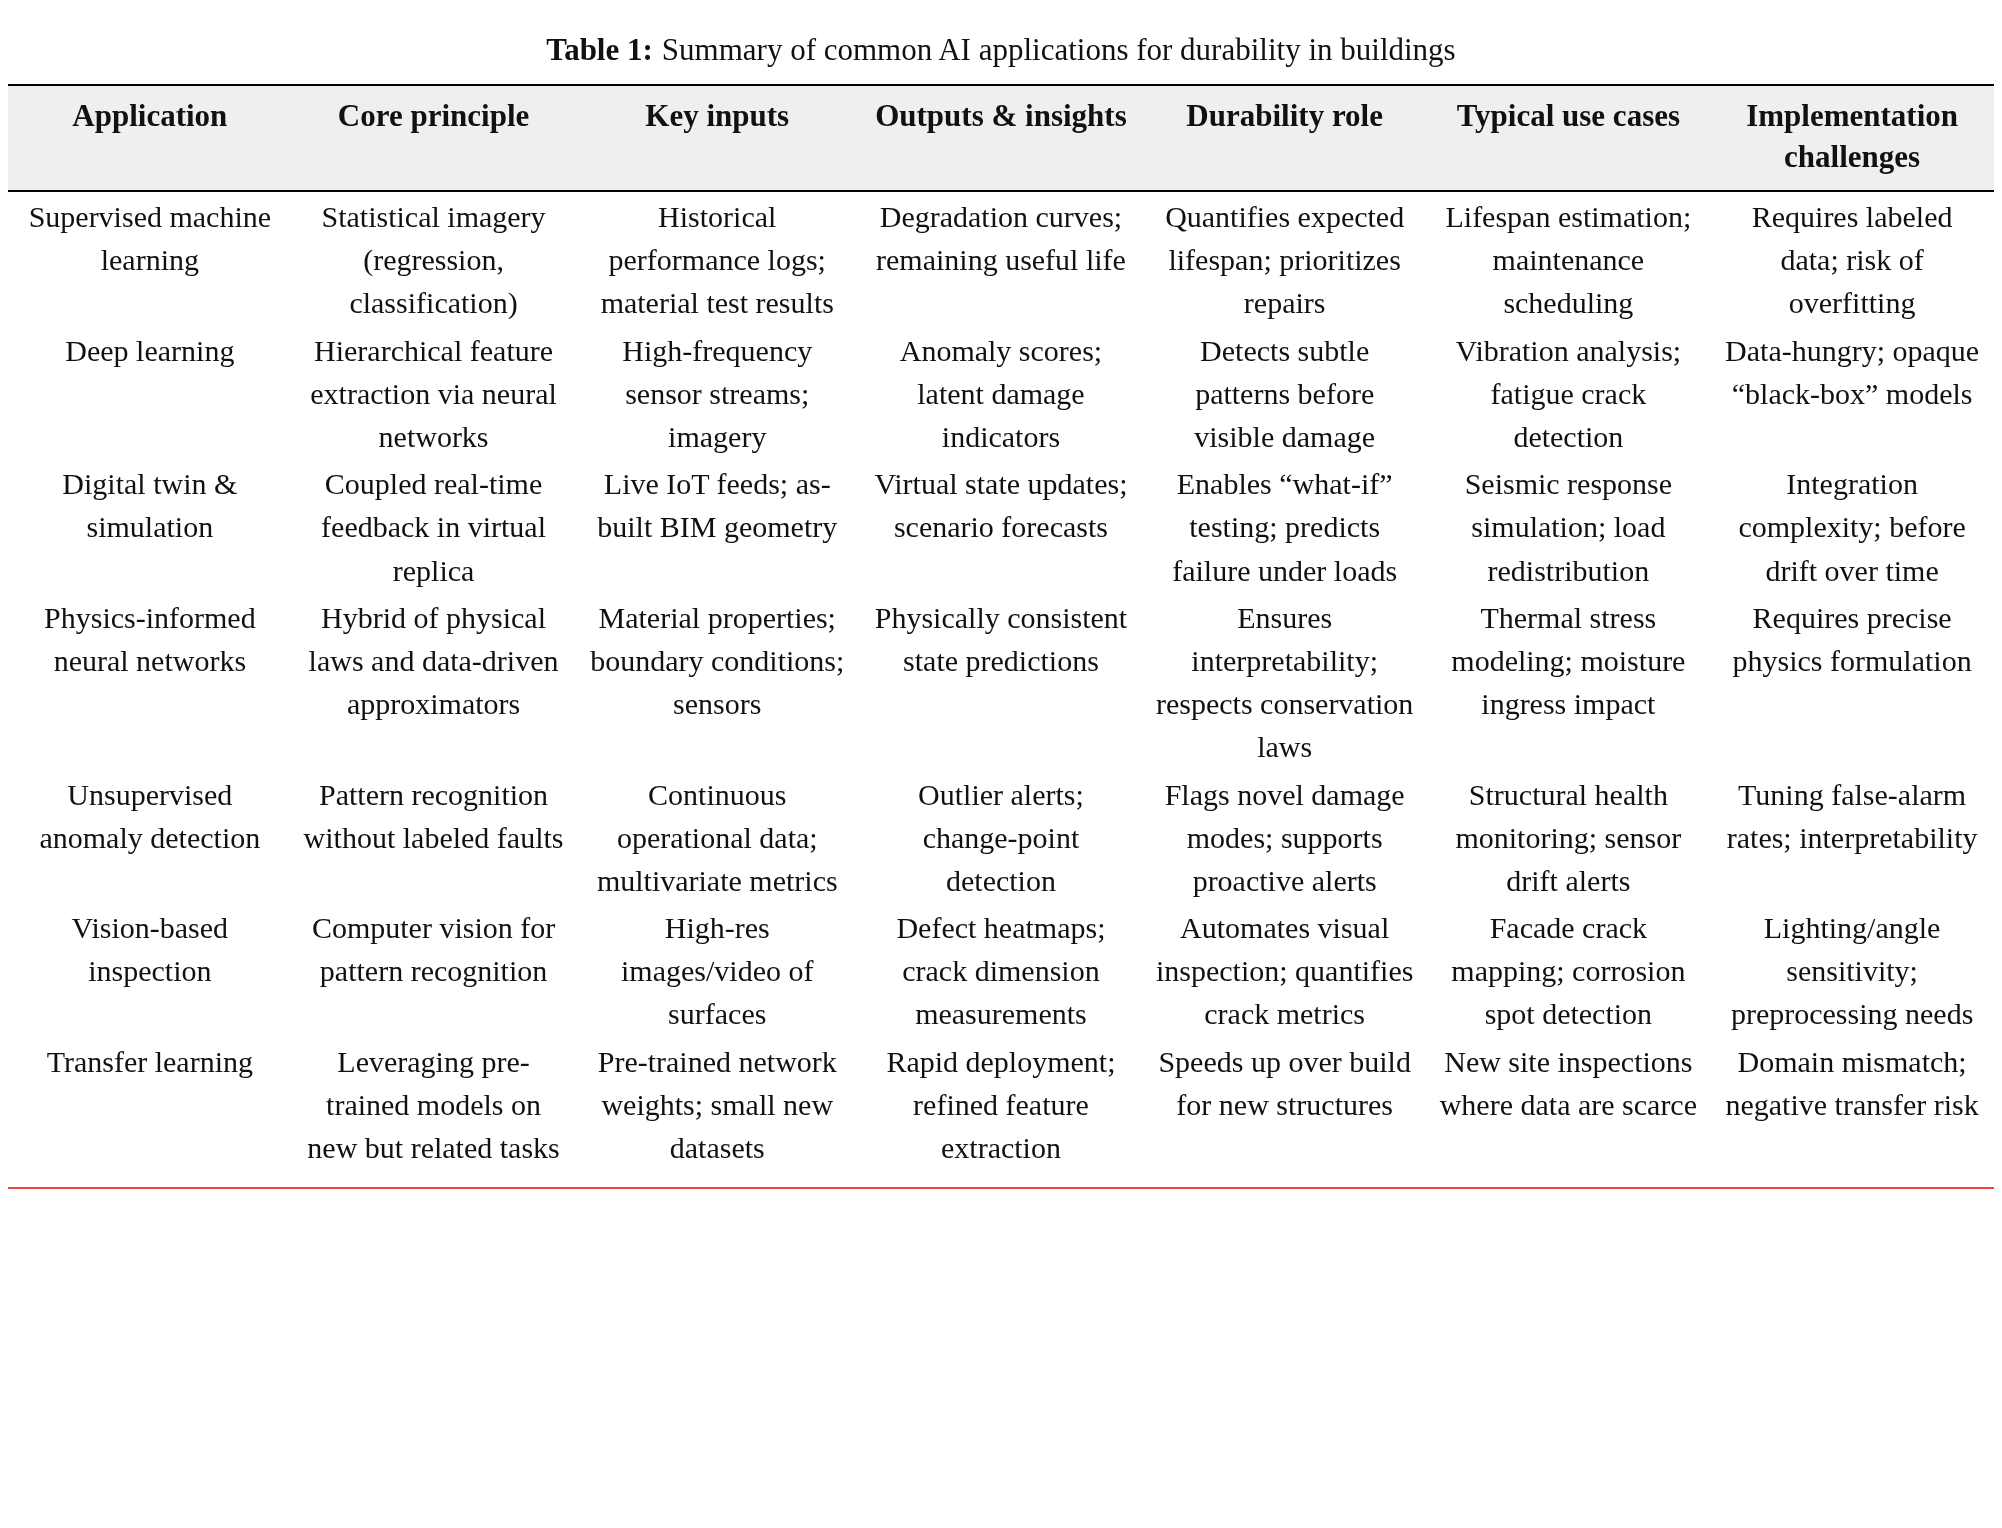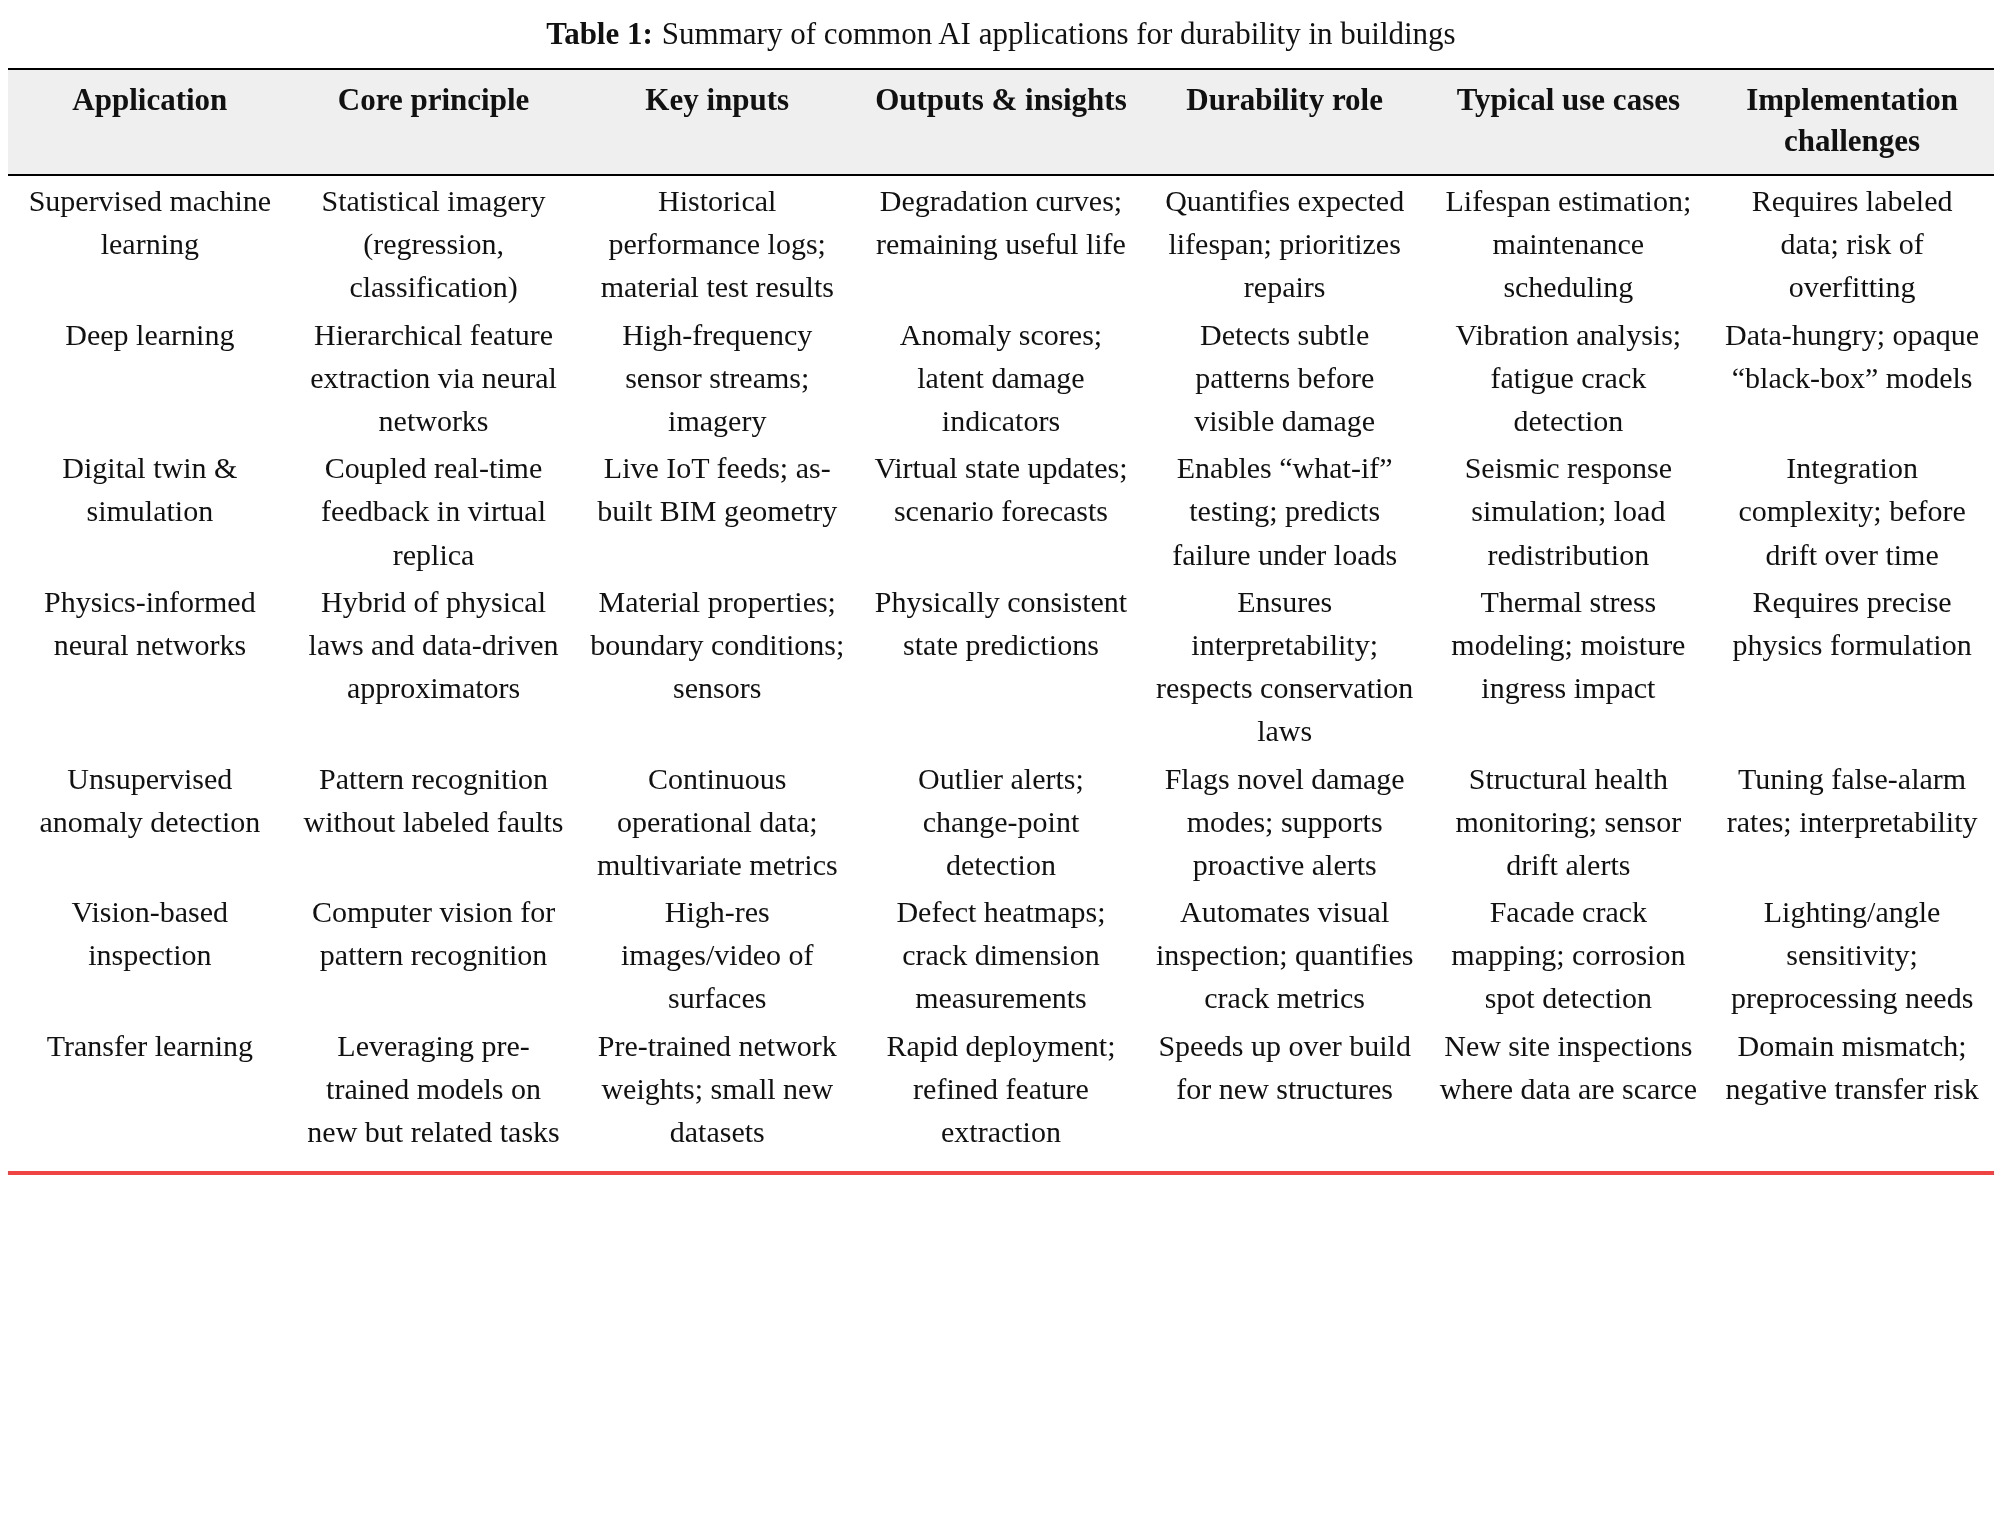--- a/index.html
+++ b/index.html
@@ -6,35 +6,36 @@
   html, body { background: #ffffff; }
   body {
     width: 2002px;
     min-height: 1528px;
     font-family: "Liberation Serif", "DejaVu Serif", serif;
     color: #111111;
   }
   .page {
     width: 2002px;
     padding: 8px 8px 26px 8px;
+    margin-top: 16px;
   }
   .caption {
     text-align: center;
     font-size: 31px;
     line-height: 1.3;
     padding: 6px 0 14px 0;
   }
   .cap-label { font-weight: bold; }
   .cap-text { margin-left: 9px; }
   table.ai-table {
     width: 100%;
     border-collapse: collapse;
     table-layout: fixed;
     border-top: 2px solid #000000;
-    border-bottom: 4px solid #ef4444;
+    border-bottom: 2px solid #ef4444;
   }
   table.ai-table thead th {
     background: #efefef;
     font-weight: bold;
     font-size: 31px;
     line-height: 1.32;
     text-align: center;
     vertical-align: top;
     padding: 10px 8px 12px 8px;
     border-bottom: 2px solid #000000;

